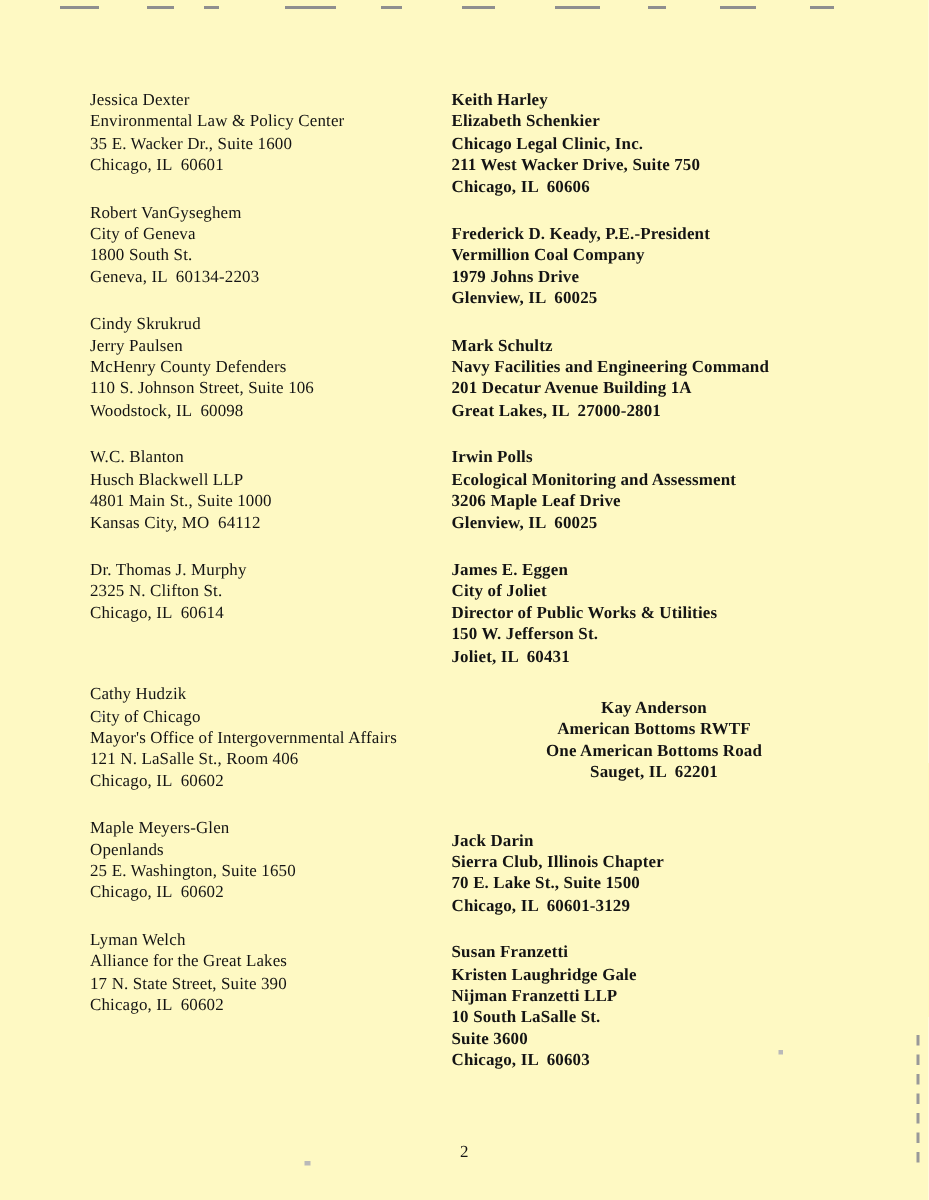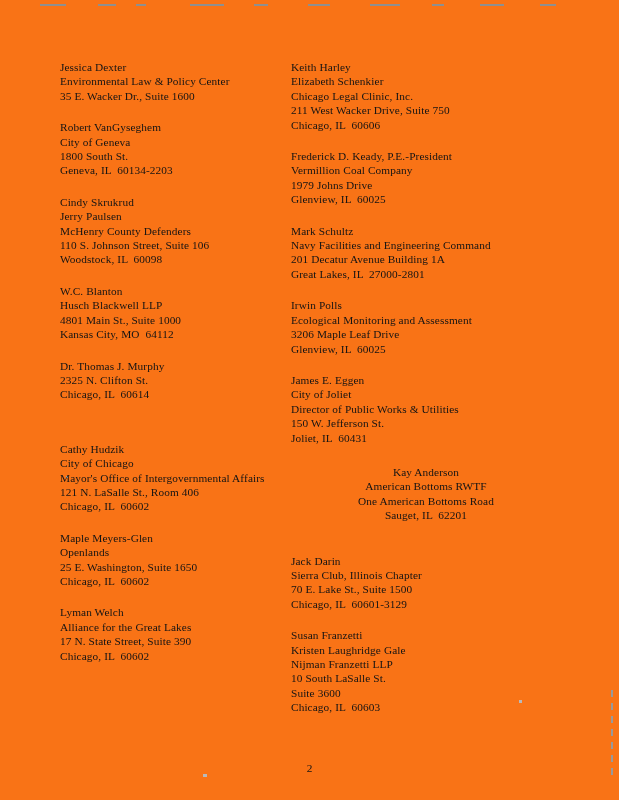--- a/index.html
+++ b/index.html
@@ -13,21 +13,21 @@
     position: relative;
     font-family: "Liberation Serif", serif;
     color: #1a1a1a;
     overflow: hidden;
   }
   .page {
     position: absolute;
     left: 0; top: 0;
     width: 619px;
     height: 800px;
-    background: #f97316;
+    background: #fef9c3;
   }
   
   .scan-noise {
     position: absolute;
     width: 619px;
     height: 800px;
     left: 0; top: 0;
     pointer-events: none;
   }
   .speck {
@@ -66,21 +66,21 @@
     position: absolute;
     left: 0;
     top: 60px;
     width: 619px;
   }
   .col {
     position: absolute;
     top: 0;
   }
   .col-left { left: 60px; width: 240px; }
-  .col-right { left: 291px; width: 270px; }
+  .col-right { left: 301px; width: 270px; font-weight: bold; }
 
   .block {
     margin-bottom: 17px;
   }
   .line {
     font-size: 11.3px;
     line-height: 14.4px;
     white-space: pre;
     letter-spacing: 0.1px;
     color: #141414;
@@ -128,20 +128,21 @@
     </div>
   </div>
 
   <div class="columns">
 
     <div class="col col-left">
       <div class="block">
         <div class="line">Jessica Dexter</div>
         <div class="line">Environmental Law &amp; Policy Center</div>
         <div class="line">35 E. Wacker Dr., Suite 1600</div>
+        <div class="line">Chicago, IL  60601</div>
       </div>
       <div class="block">
         <div class="line">Robert VanGyseghem</div>
         <div class="line">City of Geneva</div>
         <div class="line">1800 South St.</div>
         <div class="line">Geneva, IL  60134-2203</div>
       </div>
       <div class="block">
         <div class="line">Cindy Skrukrud</div>
         <div class="line">Jerry Paulsen</div>

